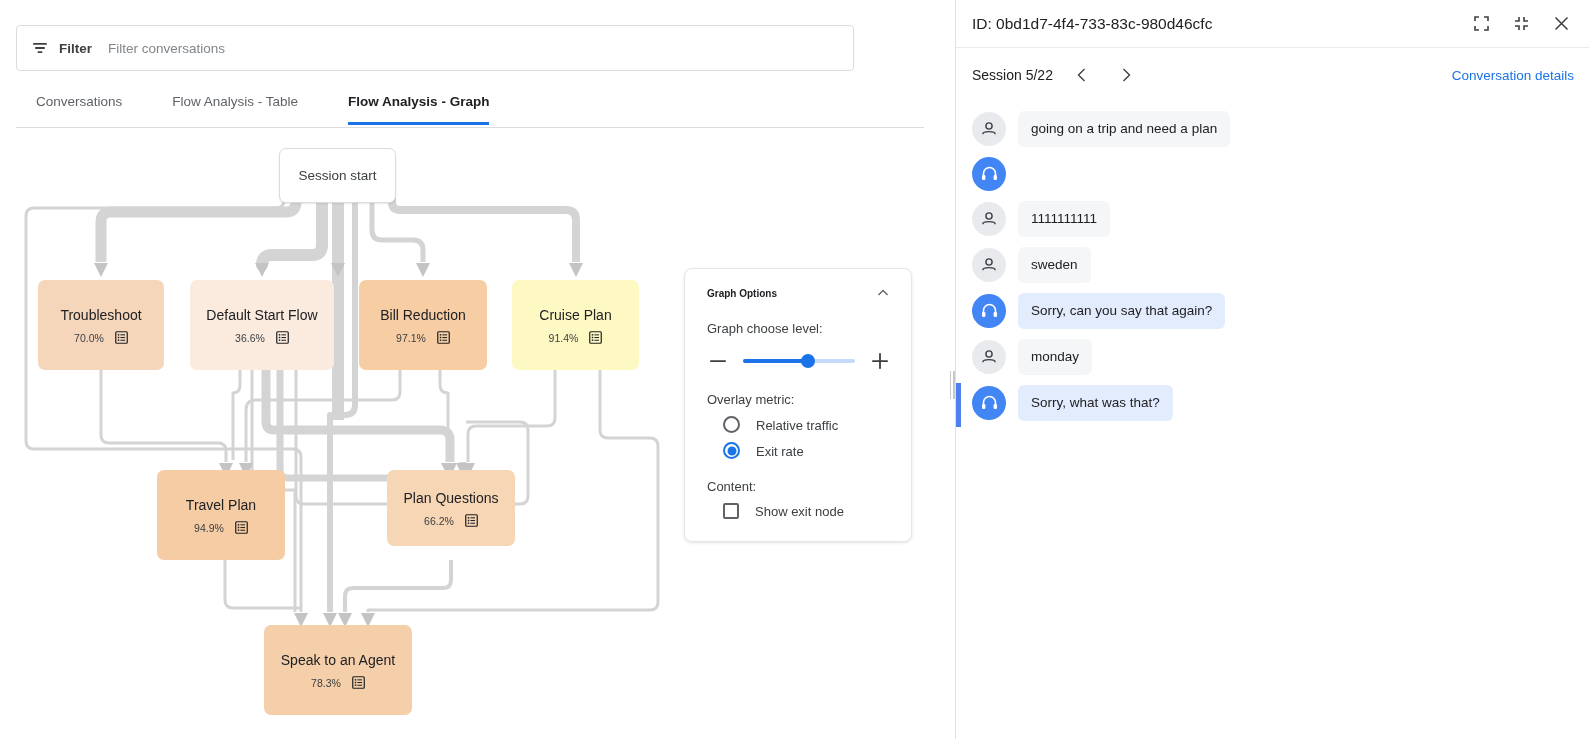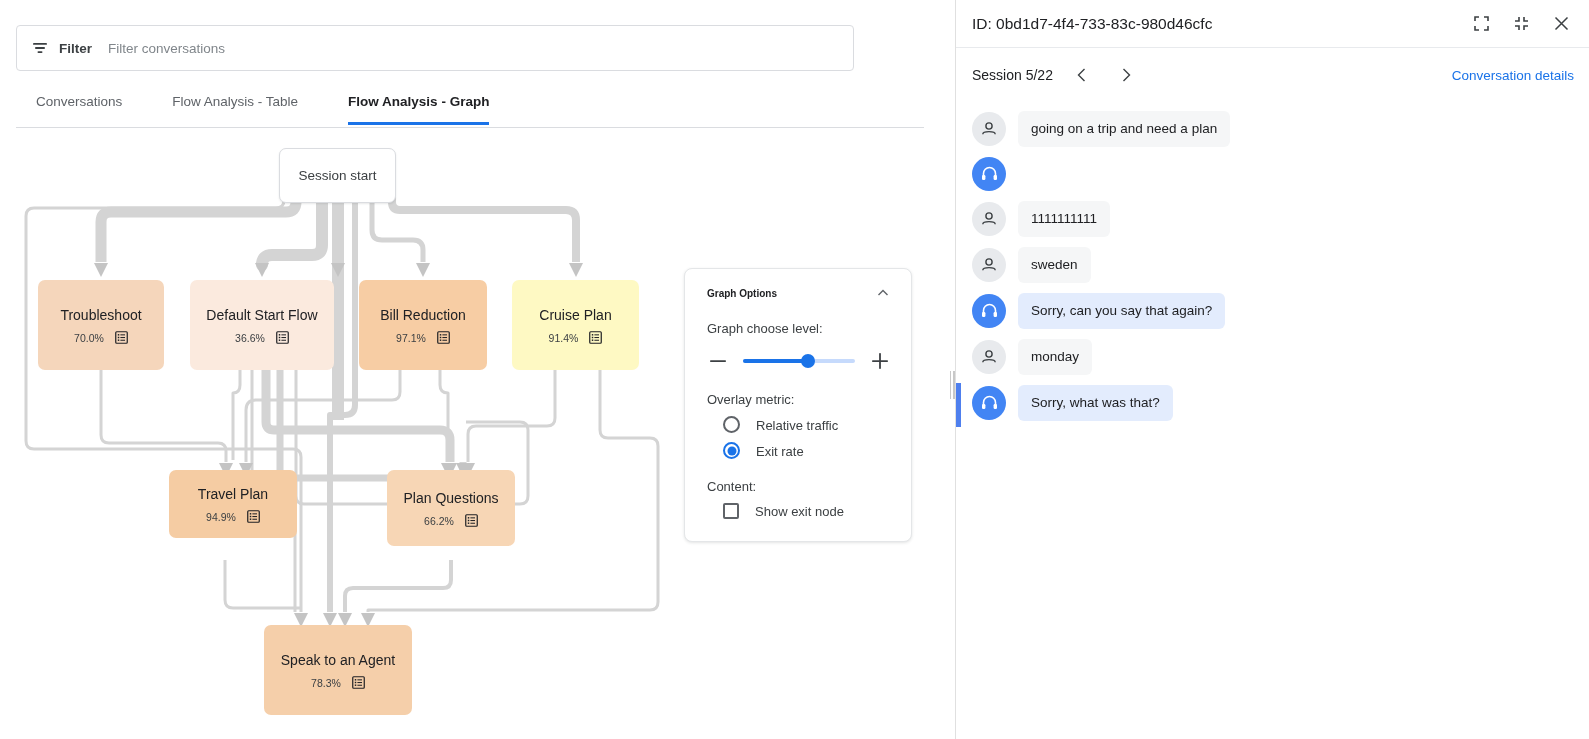--- a/index.html
+++ b/index.html
@@ -308,21 +308,21 @@
           <rect x="3" y="3.3" width="1.6" height="1.6" fill="#202124"></rect>
           <rect x="3" y="6.2" width="1.6" height="1.6" fill="#202124"></rect>
           <rect x="3" y="9.1" width="1.6" height="1.6" fill="#202124"></rect>
           <rect x="5.8" y="3.6" width="5" height="1.1" fill="#202124"></rect>
           <rect x="5.8" y="6.5" width="5" height="1.1" fill="#202124"></rect>
           <rect x="5.8" y="9.4" width="5" height="1.1" fill="#202124"></rect>
         </svg>
       </div>
     </div>
 
-    <div class="node" id="node-travel-plan" style="left:169px; top:340px; width:128px; height:68px; background:#f5cca3;">
+    <div class="node" id="node-travel-plan" style="left:157px; top:340px; width:128px; height:90px; background:#f5cca3;">
       <div class="node-title">Travel Plan</div>
       <div class="node-meta">
         <span class="node-pct">94.9%</span>
         <svg class="list-icon" viewBox="0 0 14 14">
           <rect x="0.8" y="0.8" width="12.4" height="12.4" rx="1" fill="none" stroke="#202124" stroke-width="1.3"></rect>
           <rect x="3" y="3.3" width="1.6" height="1.6" fill="#202124"></rect>
           <rect x="3" y="6.2" width="1.6" height="1.6" fill="#202124"></rect>
           <rect x="3" y="9.1" width="1.6" height="1.6" fill="#202124"></rect>
           <rect x="5.8" y="3.6" width="5" height="1.1" fill="#202124"></rect>
           <rect x="5.8" y="6.5" width="5" height="1.1" fill="#202124"></rect>

